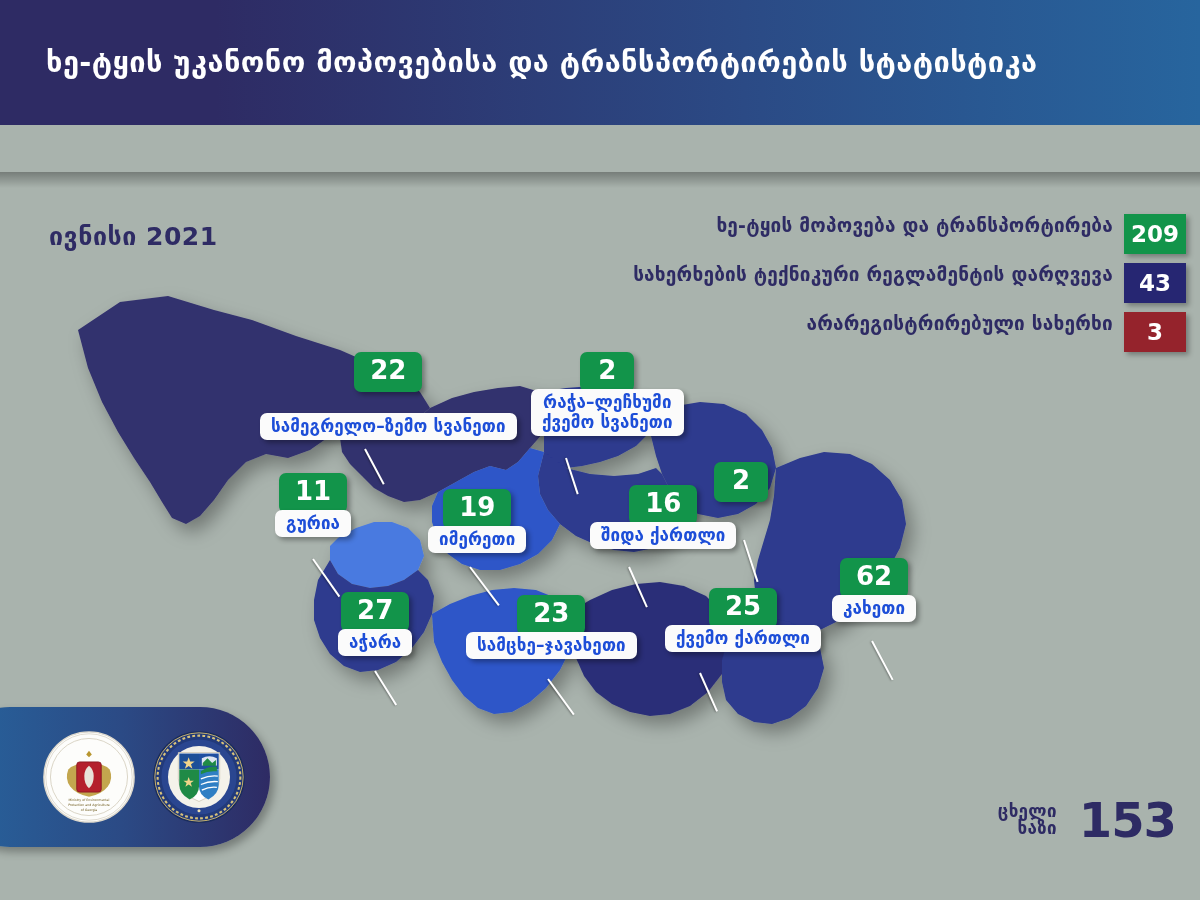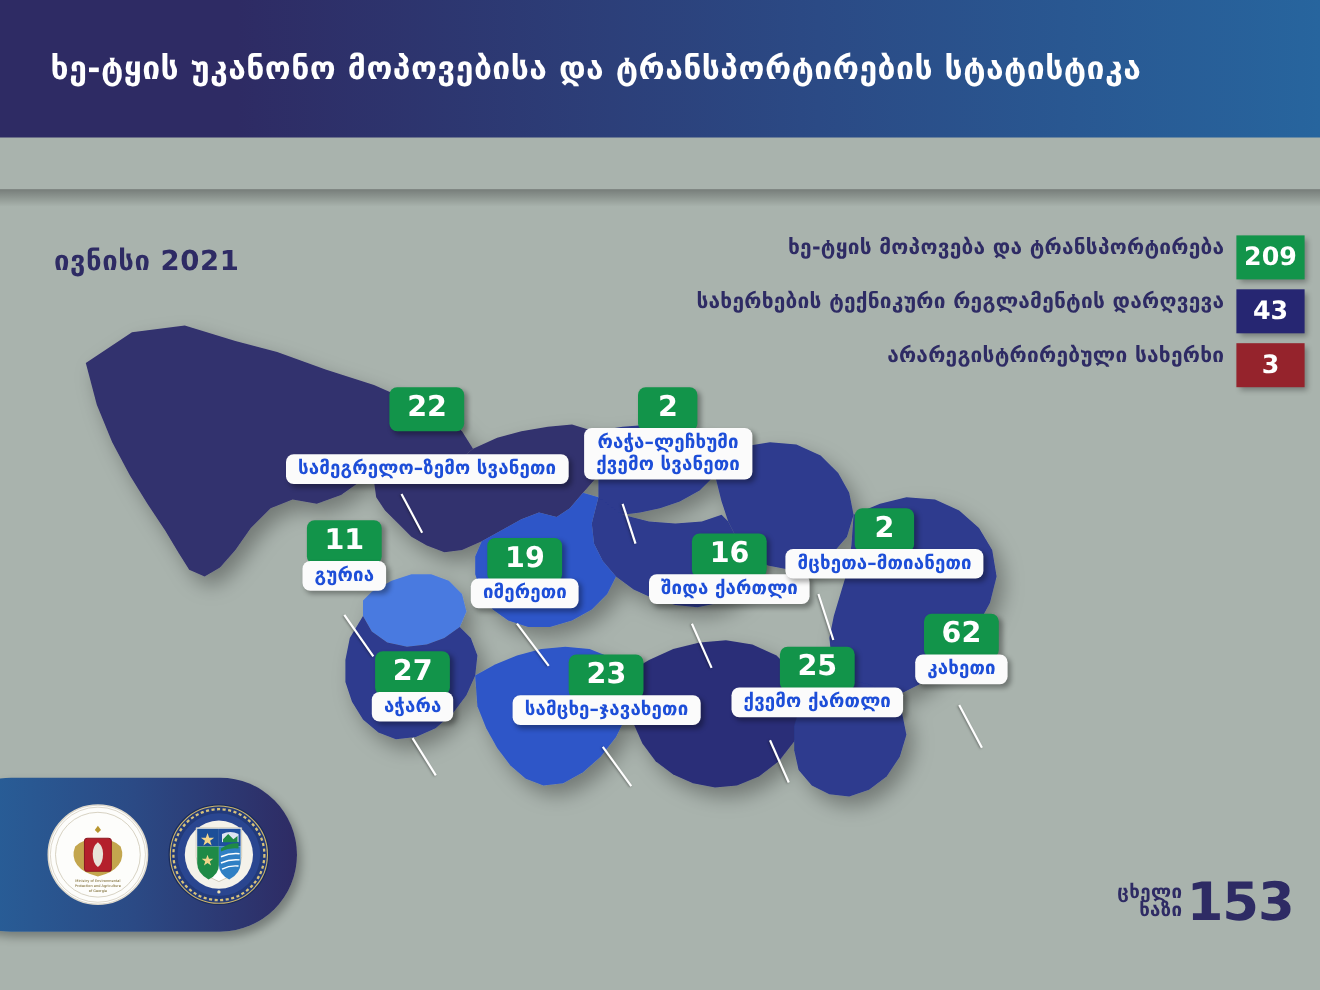--- a/index.html
+++ b/index.html
@@ -119,21 +119,21 @@
   }
   .emblem{
     width:94px; height:94px; border-radius:50%;
     position:relative; flex:0 0 auto;
   }
   .emblem svg{ display:block; width:94px; height:94px; }
 
   
   .hotline{
     position:absolute; right:24px; bottom:58px;
-    display:flex; align-items:center; gap:4px;
+    display:flex; align-items:center; gap:22px;
     color:#2e2b64; z-index:30;
   }
   .hotline-words{
     font-size:17px; font-weight:bold; line-height:1.02;
     text-align:right; letter-spacing:.3px;
   }
   .hotline-number{
     font-size:48px; font-weight:bold; line-height:.92;
     letter-spacing:-1px;
   }
@@ -222,21 +222,20 @@
       <div class="marker-name">იმერეთი</div>
     </div>
     <div class="leader" style="left: 629px; top: 566px; width: 44px; transform: rotate(66deg);"></div>
     <div class="marker" style="left: 590px; top: 485px;">
       <div class="marker-num">16</div>
       <div class="marker-name">შიდა ქართლი</div>
     </div>
     <div class="leader" style="left: 744px; top: 539px; width: 44px; transform: rotate(72deg);"></div>
     <div class="marker" style="left: 714px; top: 462px;">
       <div class="marker-num">2</div>
-      <div class="marker-name">მცხეთა–მთიანეთი</div>
     </div>
     <div class="leader" style="left: 375px; top: 670px; width: 40px; transform: rotate(58deg);"></div>
     <div class="marker" style="left: 338px; top: 592px;">
       <div class="marker-num">27</div>
       <div class="marker-name">აჭარა</div>
     </div>
     <div class="leader" style="left: 548px; top: 678px; width: 44px; transform: rotate(54deg);"></div>
     <div class="marker" style="left: 466px; top: 595px;">
       <div class="marker-num">23</div>
       <div class="marker-name">სამცხე–ჯავახეთი</div>

